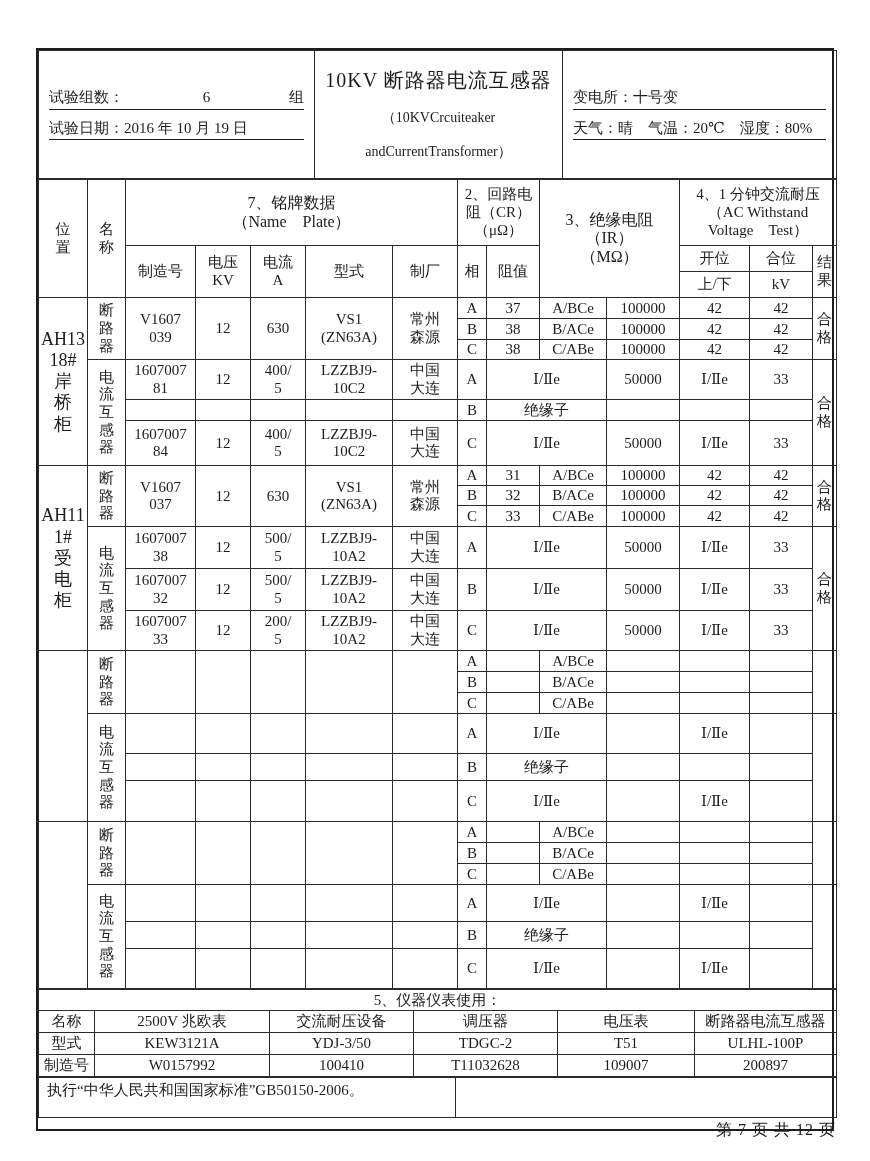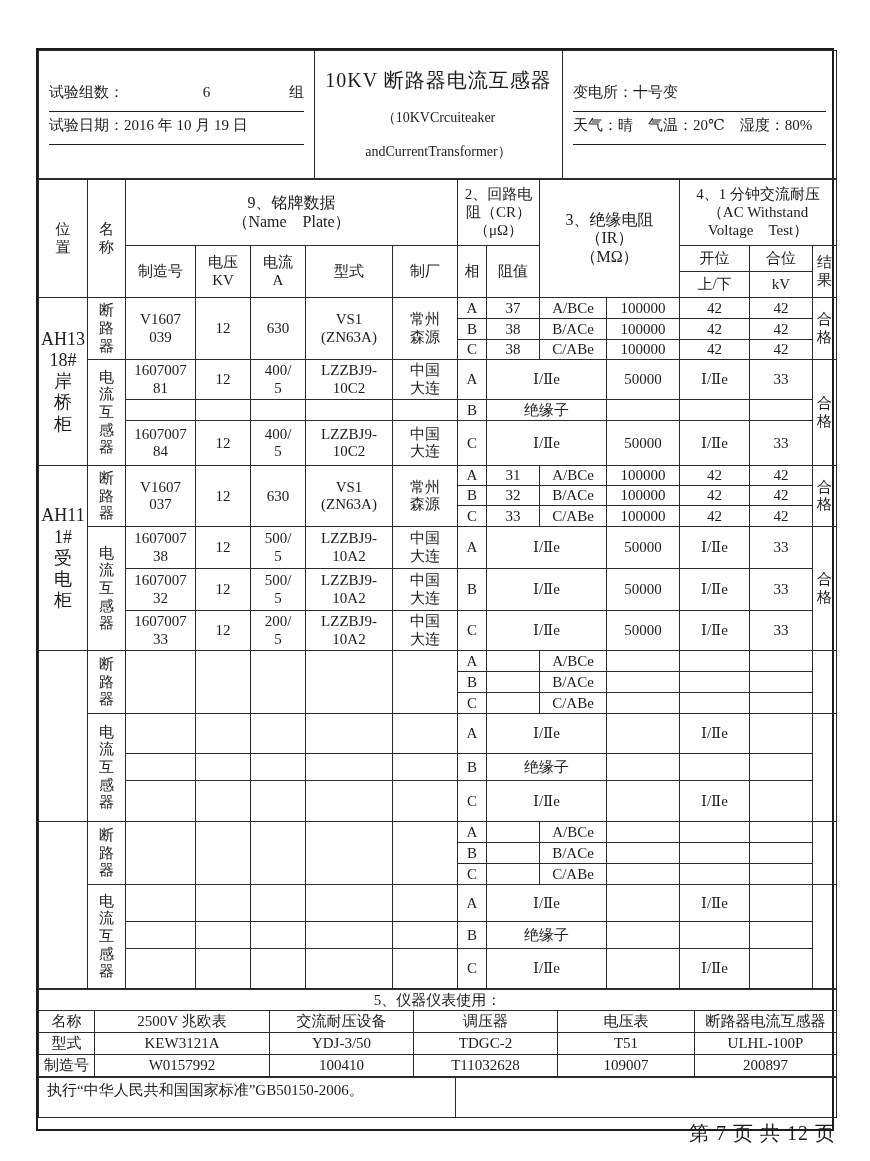--- a/index.html
+++ b/index.html
@@ -8,28 +8,28 @@
   .sheet{position:absolute;left:36px;top:48px;width:798px;height:1083px;
          border:2px solid #1c1c1c;box-sizing:border-box;}
   table{border-collapse:collapse;table-layout:fixed;width:100%;}
   td{border:1px solid #2a2a2a;text-align:center;vertical-align:middle;
      padding:0 2px;white-space:pre-line;font-size:15px;line-height:1.18;overflow:hidden;}
   .h79{height:79px}.h66{height:66px}.h26{height:26px}.h22{height:22px}.h21{height:21px}
   .h20{height:20px}.h40{height:40px}.h41{height:41px}.h42{height:42px}.h45{height:45px}
   .h27{height:27px}.h37{height:37px}
   .t-top td{vertical-align:middle;}
   .topbox{display:flex;flex-direction:column;justify-content:space-evenly;height:72px;padding:0 8px;}
-  .ul{border-bottom:1px solid #1c1c1c;display:flex;align-items:center;padding-bottom:9px;}
+  .ul{border-bottom:1px solid #1c1c1c;display:flex;align-items:center;padding-bottom:2px;}
   .grow{flex:1;text-align:center;}
   .title-line{font-size:20px;letter-spacing:1px;}
   .sub-line{font-size:14px;}
   .hdr-big{font-size:16px;}
   .pos{font-size:18px;}
   .ext{text-align:left;vertical-align:top;padding:4px 16px 0 8px;}
-  .footer{position:absolute;right:34px;top:1120px;font-size:20px;letter-spacing:1px;}
+  .footer{position:absolute;right:34px;top:1120px;font-size:16px;letter-spacing:1px;}
   
   .wm{position:absolute;z-index:-1;pointer-events:none;}
   .wm-co{left:66px;top:472px;font-size:44px;color:#c6c6c6;letter-spacing:2px;white-space:pre;margin-left:36px;}
   .wm-web{left:96px;top:541px;font-size:48px;color:#cccccc;letter-spacing:2px;white-space:pre;}
   .wm-logo{left:0px;top:470px;width:110px;height:130px;}
   .wm-logo div{position:absolute;}
   .lg-stripe{left:-28px;top:58px;width:160px;height:20px;background:#dcdcdc;transform:rotate(-33deg);}
   .lg-pink{left:6px;top:24px;width:52px;height:52px;background:#f3bcbe;transform:rotate(45deg);}
   .lg-u{left:30px;top:26px;width:52px;height:70px;border:15px solid #e2424e;border-top:none;
         border-radius:0 0 30px 30px;box-sizing:border-box;transform:rotate(-10deg);}
@@ -97,21 +97,21 @@
           <col style="width:70px">
         <col style="width:63px">
           <col style="width:24px">
       </colgroup>
       <tbody>
           <tr class="h66">
         <td rowspan="3">位
 置</td>
         <td rowspan="3">名
 称</td>
-        <td colspan="5" class="hdr-big">9、铭牌数据
+        <td colspan="5" class="hdr-big">7、铭牌数据
 （Name　Plate）</td>
         <td colspan="2">2、回路电
 阻（CR）
 （μΩ）</td>
         <td colspan="2" rowspan="3" class="hdr-big">3、绝缘电阻
 （IR）
 （MΩ）</td>
         <td colspan="3">4、1 分钟交流耐压
 （AC  Withstand
 Voltage　Test）</td>

